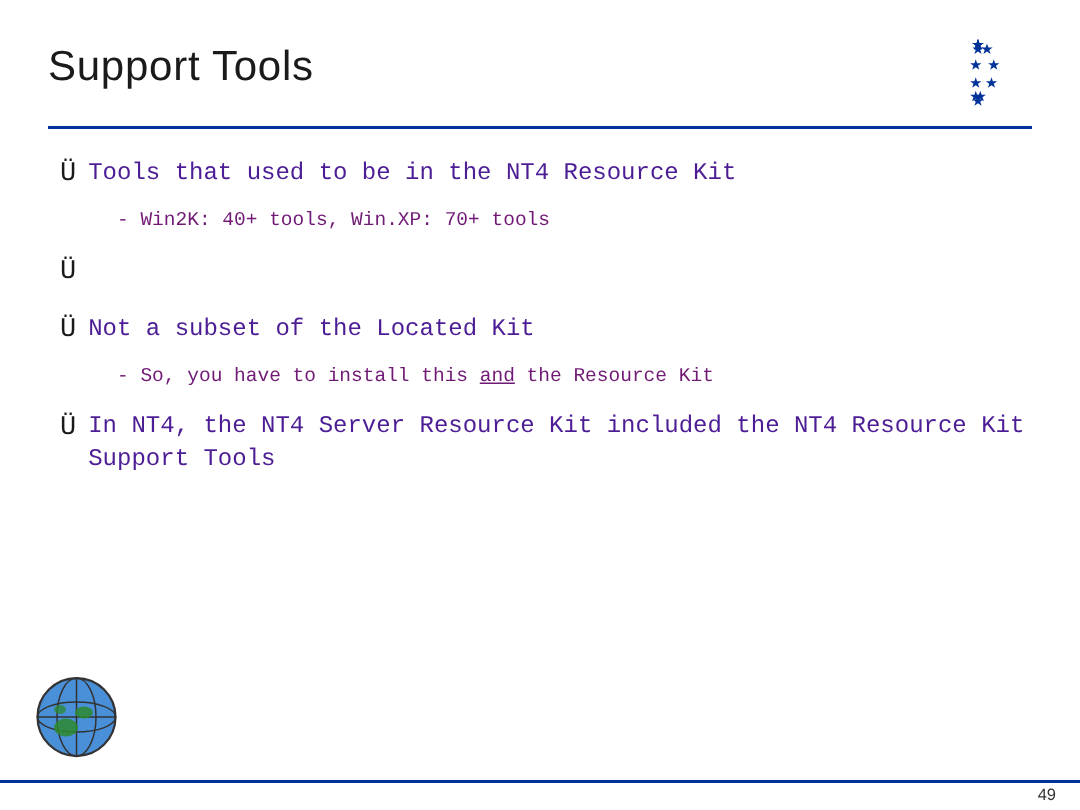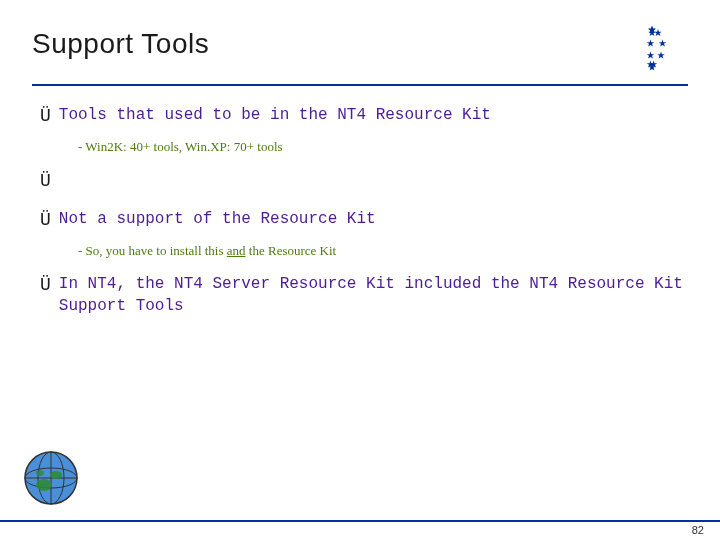--- a/index.html
+++ b/index.html
@@ -74,23 +74,23 @@
       line-height: 1.4;
     }
 
     .sub-bullet {
       margin-left: 38px;
       margin-bottom: 12px;
       margin-top: -6px;
     }
 
     .sub-bullet-text {
-      font-family: Liberation Serif, serif;
+      font-family: Liberation Mono, monospace;
       font-size: 13px;
-      color: #4d7c0f;
+      color: #701a75;
       line-height: 1.5;
     }
 
     .sub-bullet-text::before {
       content: '- ';
     }
 
     .underline {
       text-decoration: underline;
       margin-top: 24px;
@@ -174,21 +174,21 @@
     <div class="sub-bullet">
       <span class="sub-bullet-text">Win2K: 40+ tools, Win.XP: 70+ tools</span>
     </div>
 
     <div class="bullet-item">
       <span class="bullet-arrow">Ü</span>
     </div>
 
     <div class="bullet-item">
       <span class="bullet-arrow">Ü</span>
-      <span class="bullet-text">Not a support of the Resource Kit</span>
+      <span class="bullet-text">Not a subset of the Located Kit</span>
     </div>
     <div class="sub-bullet">
       <span class="sub-bullet-text">So, you have to install this <span class="underline">and</span> the Resource Kit</span>
     </div>
 
     <div class="bullet-item">
       <span class="bullet-arrow">Ü</span>
       <span class="bullet-text">In NT4, the NT4 Server Resource Kit included the NT4 Resource Kit Support Tools</span>
     </div>
 
@@ -203,15 +203,15 @@
       <line x1="29" y1="3" x2="29" y2="55" stroke="#333" stroke-width="1"></line>
 
       <ellipse cx="22" cy="36" rx="8" ry="6" fill="#2d8a2d" opacity="0.85"></ellipse>
       <ellipse cx="34" cy="26" rx="6" ry="4" fill="#2d8a2d" opacity="0.85"></ellipse>
       <ellipse cx="18" cy="24" rx="4" ry="3" fill="#2d8a2d" opacity="0.75"></ellipse>
     </svg>
   </div>
 
   <hr class="bottom-line">
 
-  <div class="page-number">82</div>
+  <div class="page-number">49</div>
 
 </div>
 
 </body></html>

